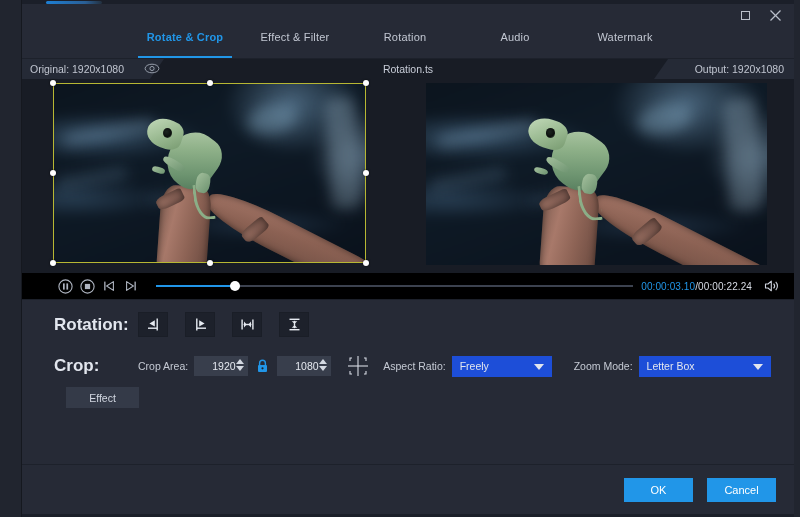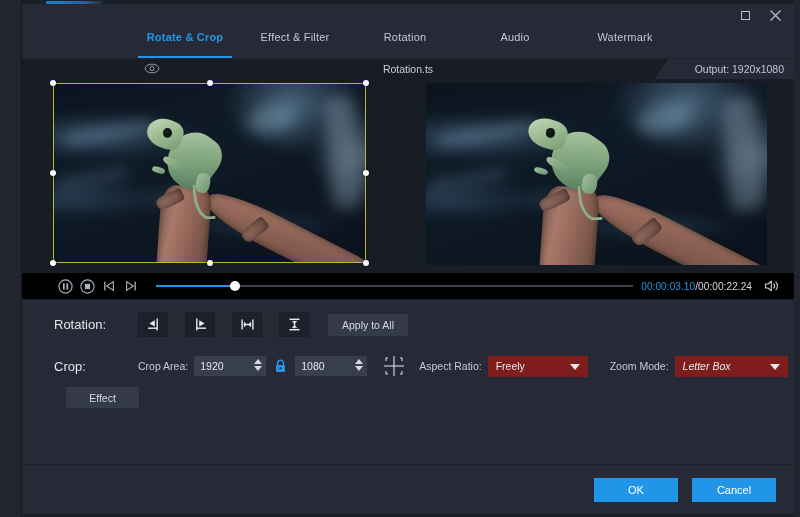--- a/index.html
+++ b/index.html
@@ -351,23 +351,23 @@
     background: #2b303d;
     margin-right: 7px;
   }
   .cbox-label {
     font-size: 11px;
     color: #ccd1db;
   }
 
   .lbl {
     width: 84px;
-    font-size: 13px;
+    font-size: 17px;
     color: #e2e6ee;
-    font-weight: normal;
+    font-weight: bold;
   }
   .rotbtn {
     width: 30px; height: 25px;
     background: #1d212b;
     border: 1px solid #1a1e27;
     margin-right: 17px;
     display: flex; align-items: center; justify-content: center;
     color: #e6eaf1;
     cursor: default;
   }
@@ -382,24 +382,24 @@
   }
 
   .sublbl {
     font-size: 10.5px;
     color: #c5cad4;
     margin-right: 6px;
     white-space: nowrap;
   }
   .spin {
     position: relative;
-    width: 72px; height: 20px;
+    width: 54px; height: 20px;
     background: #383e4c;
     display: flex; align-items: center;
-    padding-left: 6px;
+    padding-left: 18px;
     font-size: 10.5px;
     color: #e4e8ef;
   }
   .spin-arrows {
     position: absolute; right: 4px; top: 3px;
     display: flex; flex-direction: column; gap: 2px;
   }
   .tri-u, .tri-d {
     width: 0; height: 0;
     border-left: 4px solid transparent;
@@ -407,29 +407,29 @@
   }
   .tri-u { border-bottom: 5px solid #d4d9e2; }
   .tri-d { border-top: 5px solid #d4d9e2; }
 
   .lock { margin: 0 8px; display: flex; align-items: center; }
   .cropgrid { margin: 0 14px 0 16px; width: 22px; height: 22px; }
 
   .sel {
     position: relative;
     height: 21px;
-    background: #7f1d1d;
+    background: #1d4ed8;
     display: flex; align-items: center;
     padding-left: 8px;
     font-size: 10.5px;
     color: #e2e6ee;
     cursor: default;
   }
   .sel-ar { width: 100px; }
-  .sel-zm { width: 113px; font-style: italic; }
+  .sel-zm { width: 132px; }
   .sel-caret {
     position: absolute; right: 8px; top: 8px;
     width: 0; height: 0;
     border-left: 5px solid transparent;
     border-right: 5px solid transparent;
     border-top: 6px solid #e2e6ee;
   }
 
   .resetbtn {
     width: 73px; height: 21px;
@@ -446,21 +446,21 @@
     position: relative;
     height: 50px;
     background: #262a36;
     border-top: 1px solid #1d212b;
     display: flex; align-items: center; justify-content: flex-end;
     padding-right: 18px;
     gap: 14px;
     flex: 0 0 auto;
   }
   .pbtn {
-    width: 84px; height: 24px;
+    width: 69px; height: 24px;
     background: #2196e8;
     color: #ffffff;
     font-size: 11px;
     display: flex; align-items: center; justify-content: center;
     cursor: default;
   }
 </style>
 </head>
 <body>
 
@@ -501,20 +501,23 @@
         </div>
         <div class="tab">
           <span>Watermark</span>
         </div>
       </div>
     </div>
 
     <div class="preview-area">
 
       <div class="infobar">
+        <div class="chip chip-left">
+          <span>Original: 1920x1080</span>
+        </div>
         <svg class="eye-icon" viewBox="0 0 20 13">
           <ellipse cx="10" cy="6.5" rx="8.6" ry="5.4" fill="none" stroke="#9aa1ad" stroke-width="1.2"></ellipse>
           <circle cx="10" cy="6.5" r="2.6" fill="none" stroke="#9aa1ad" stroke-width="1.2"></circle>
         </svg>
         <div class="file-title">Rotation.ts</div>
         <div class="chip chip-right">
           <span>Output: 1920x1080</span>
         </div>
       </div>
 
@@ -660,23 +663,20 @@
         <div class="rotbtn">
           <svg width="15" height="15" viewBox="0 0 15 15">
             <rect x="2.5" y="1.6" width="10" height="1.4" fill="#e6eaf1"></rect>
             <rect x="2.5" y="12" width="10" height="1.4" fill="#e6eaf1"></rect>
             <rect x="6.8" y="3.8" width="1.4" height="7.4" fill="#e6eaf1"></rect>
             <path d="M4.7 4.2 L10.3 4.2 L7.5 6.8 Z" fill="#e6eaf1"></path>
             <path d="M4.7 10.8 L10.3 10.8 L7.5 8.2 Z" fill="#e6eaf1"></path>
           </svg>
         </div>
 
-        <div class="applyall">
-          <span>Apply to All</span>
-        </div>
       </div>
 
       <div class="row row-crop">
         <span class="lbl">Crop:</span>
 
         <span class="sublbl">Crop Area:</span>
 
         <div class="spin">
           <span>1920</span>
           <div class="spin-arrows">

